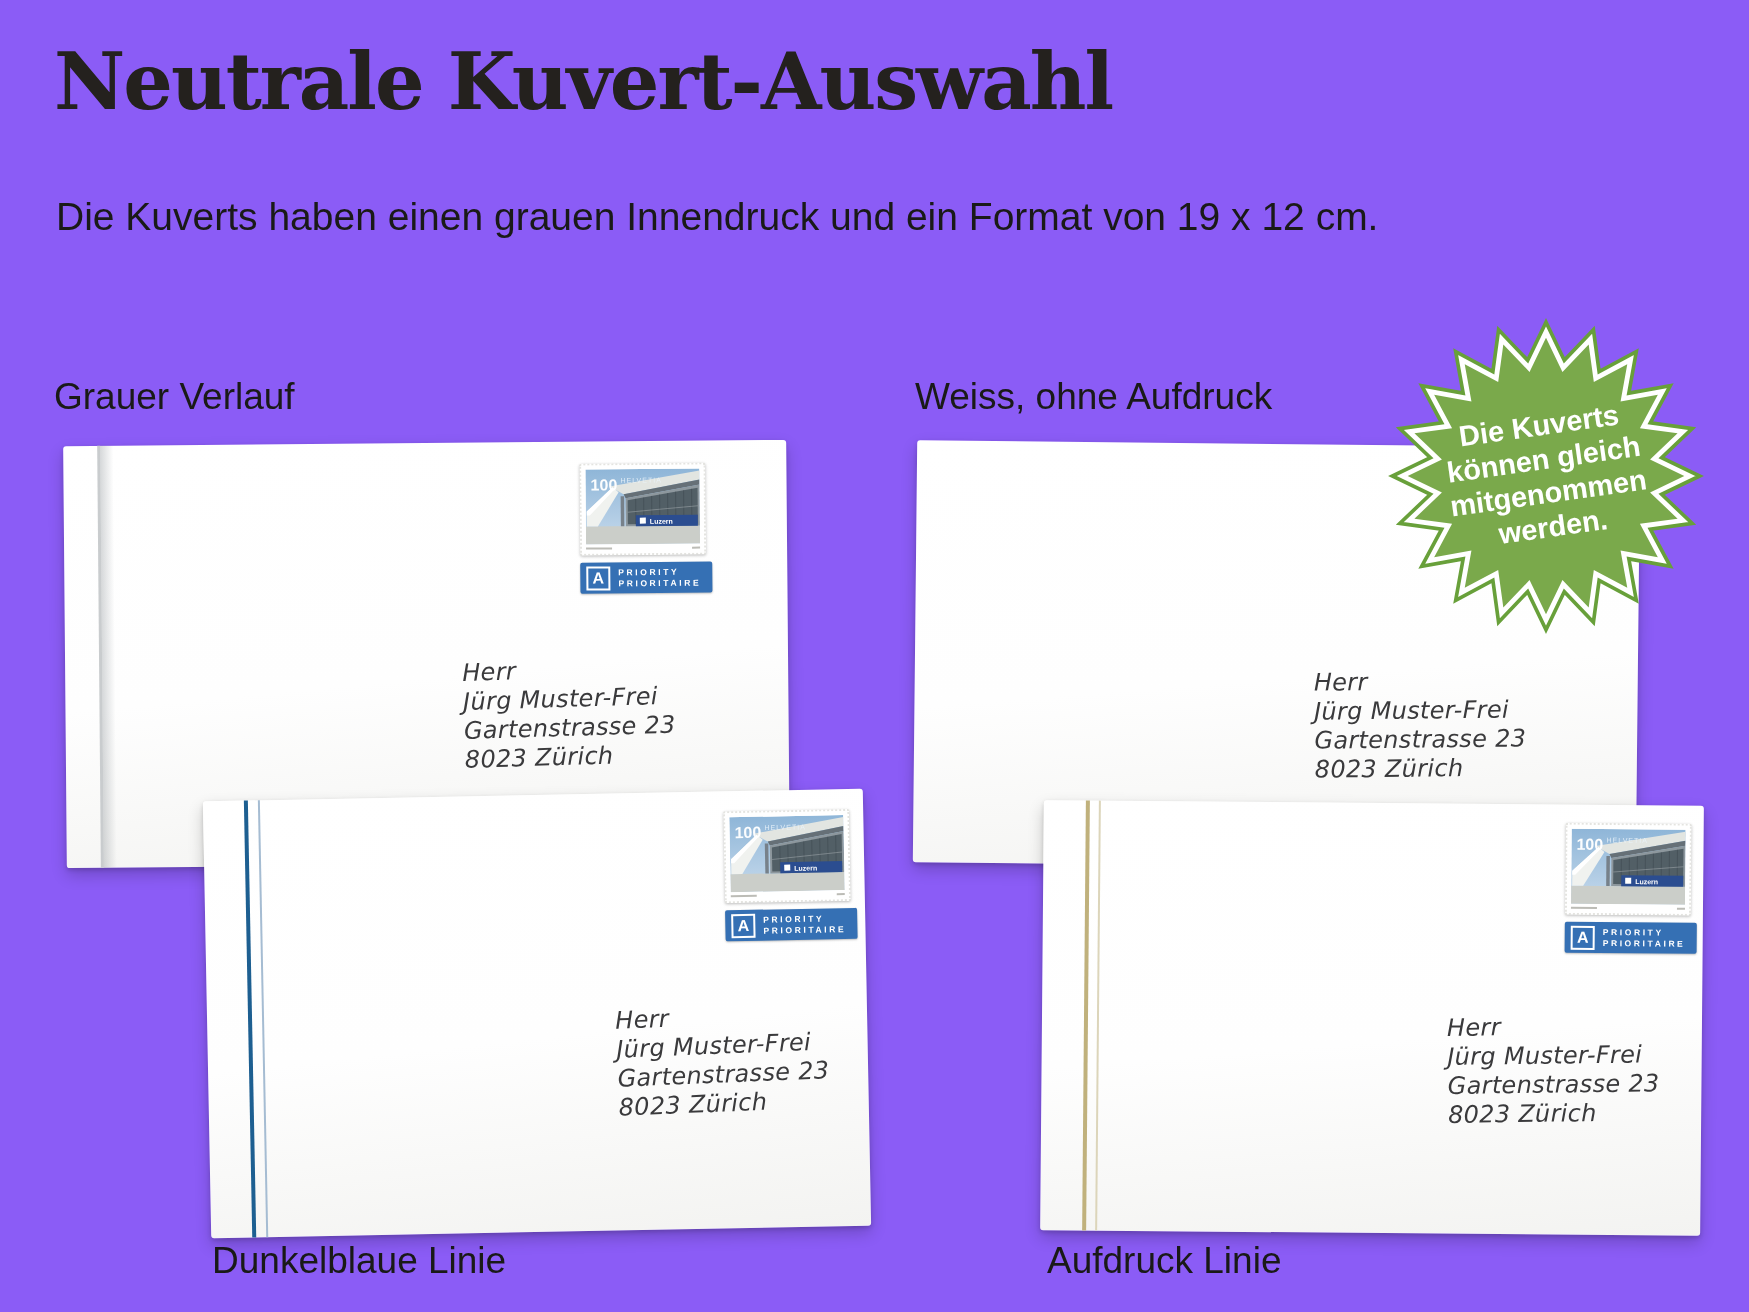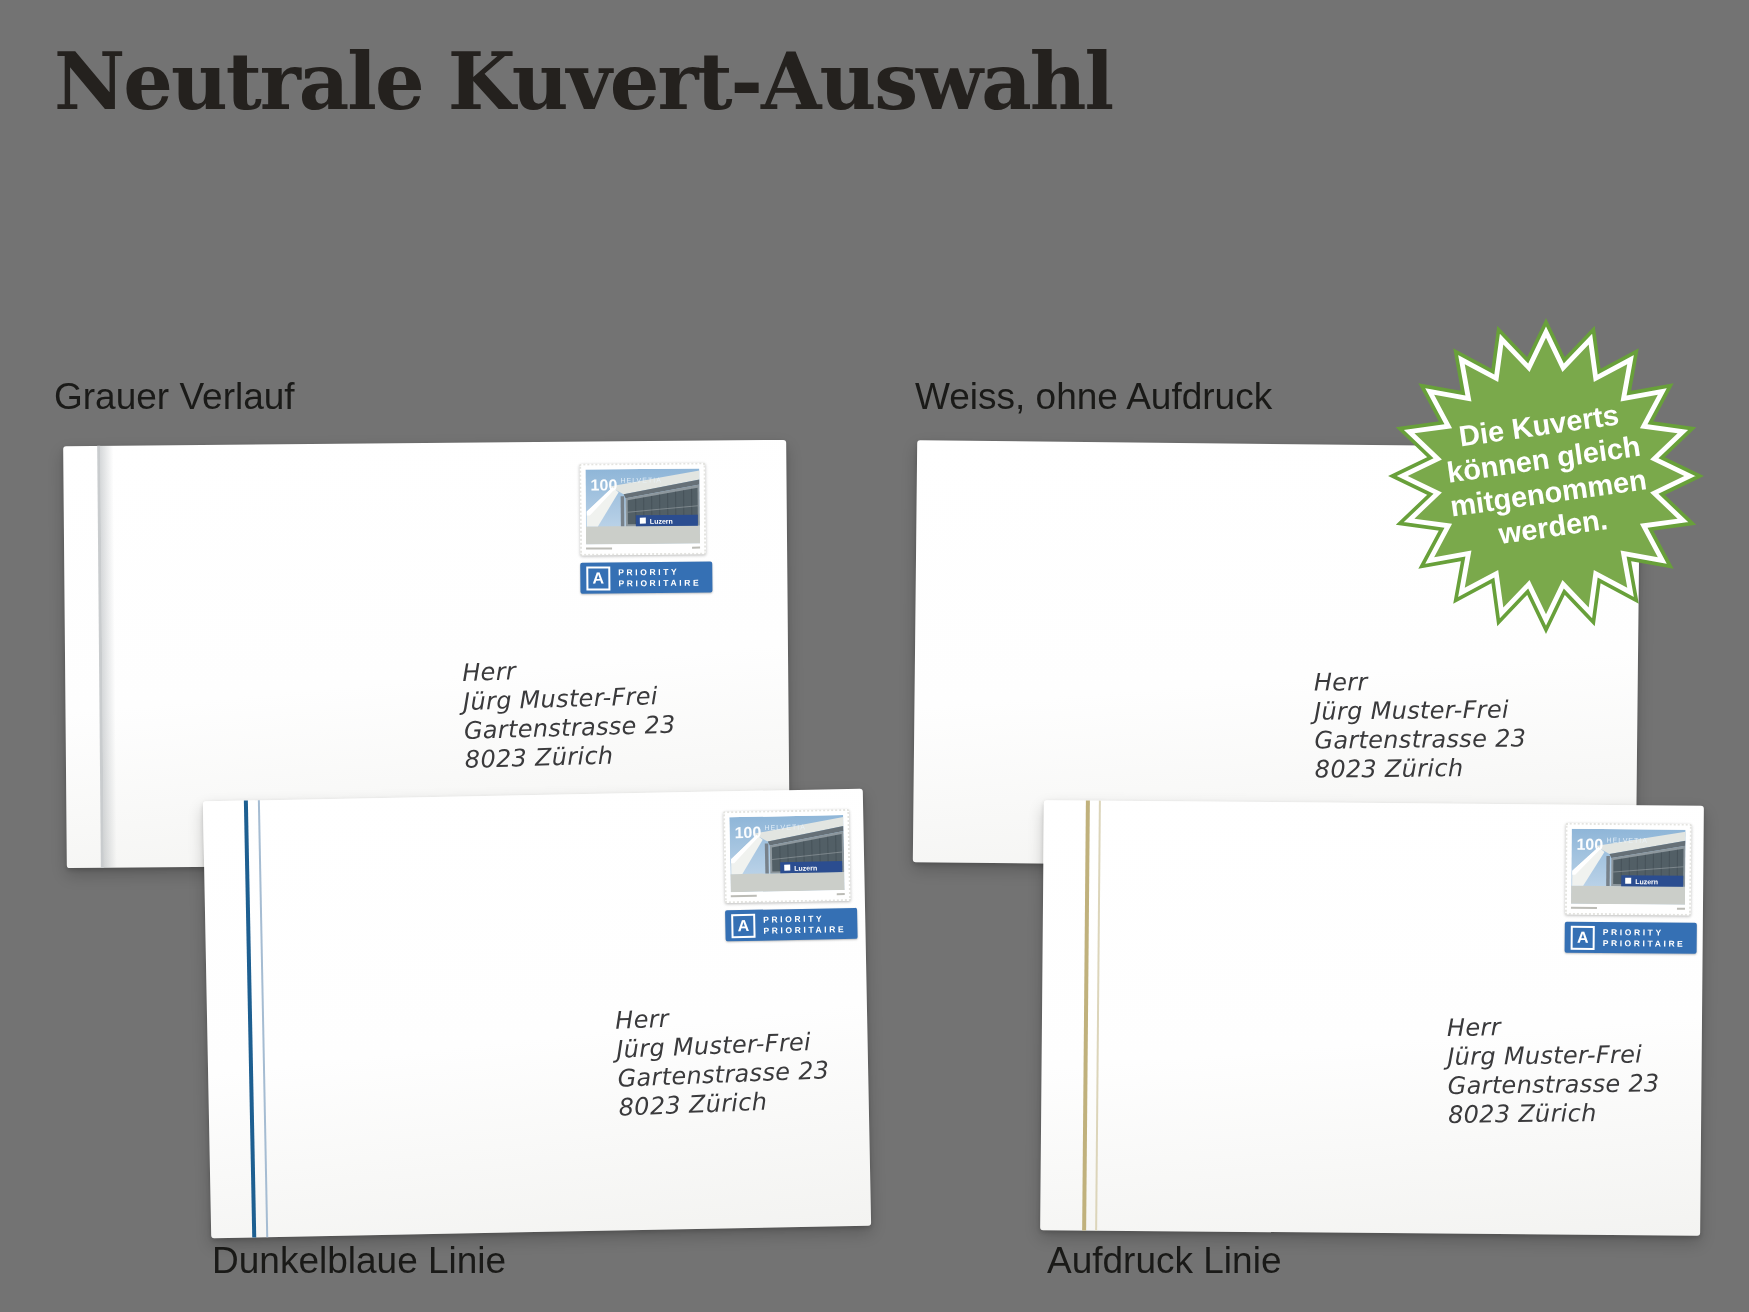--- a/index.html
+++ b/index.html
@@ -1,16 +1,16 @@
 <!DOCTYPE html>
 <html><head>
 <meta charset="utf-8">
 <style>
   html,body{margin:0;padding:0;background:#ececec;}
-  .page{position:relative;width:1749px;height:1312px;background:#737373;overflow:hidden;
+  .page{position:relative;width:1749px;height:1312px;background:#8b5cf6;overflow:hidden;
         font-family:"Liberation Sans",sans-serif;}
 
   
   .title{position:absolute;left:54px;top:36px;margin:0;
          font-family:"DejaVu Serif",serif;font-weight:bold;font-size:78px;
          letter-spacing:-2px;color:#24211e;}
   .intro{position:absolute;left:56px;top:186px;font-size:39px;line-height:62px;color:#1a1a18;}
 
   
   .envlabel{position:absolute;font-size:37px;color:#1a1a18;white-space:nowrap;}
@@ -87,20 +87,21 @@
         <stop offset="1" stop-color="#c6daec"></stop>
     </linearGradient>
   </defs>
 </svg>
 
 <div class="page">
 
   <h1 class="title">Neutrale Kuvert-Auswahl</h1>
 
   <div class="intro">
+    <div>Die Kuverts haben einen grauen Innendruck und ein Format von 19 x 12 cm.</div>
   </div>
 
   <div class="envlabel lbl-2">Weiss, ohne Aufdruck</div>
   <div class="envlabel lbl-1">Grauer Verlauf</div>
   <div class="envlabel lbl-3">Dunkelblaue Linie</div>
   <div class="envlabel lbl-4">Aufdruck Linie</div>
 
   <div class="env env1">
     <div class="fold-line"></div>
     <div class="fold-fade"></div>

